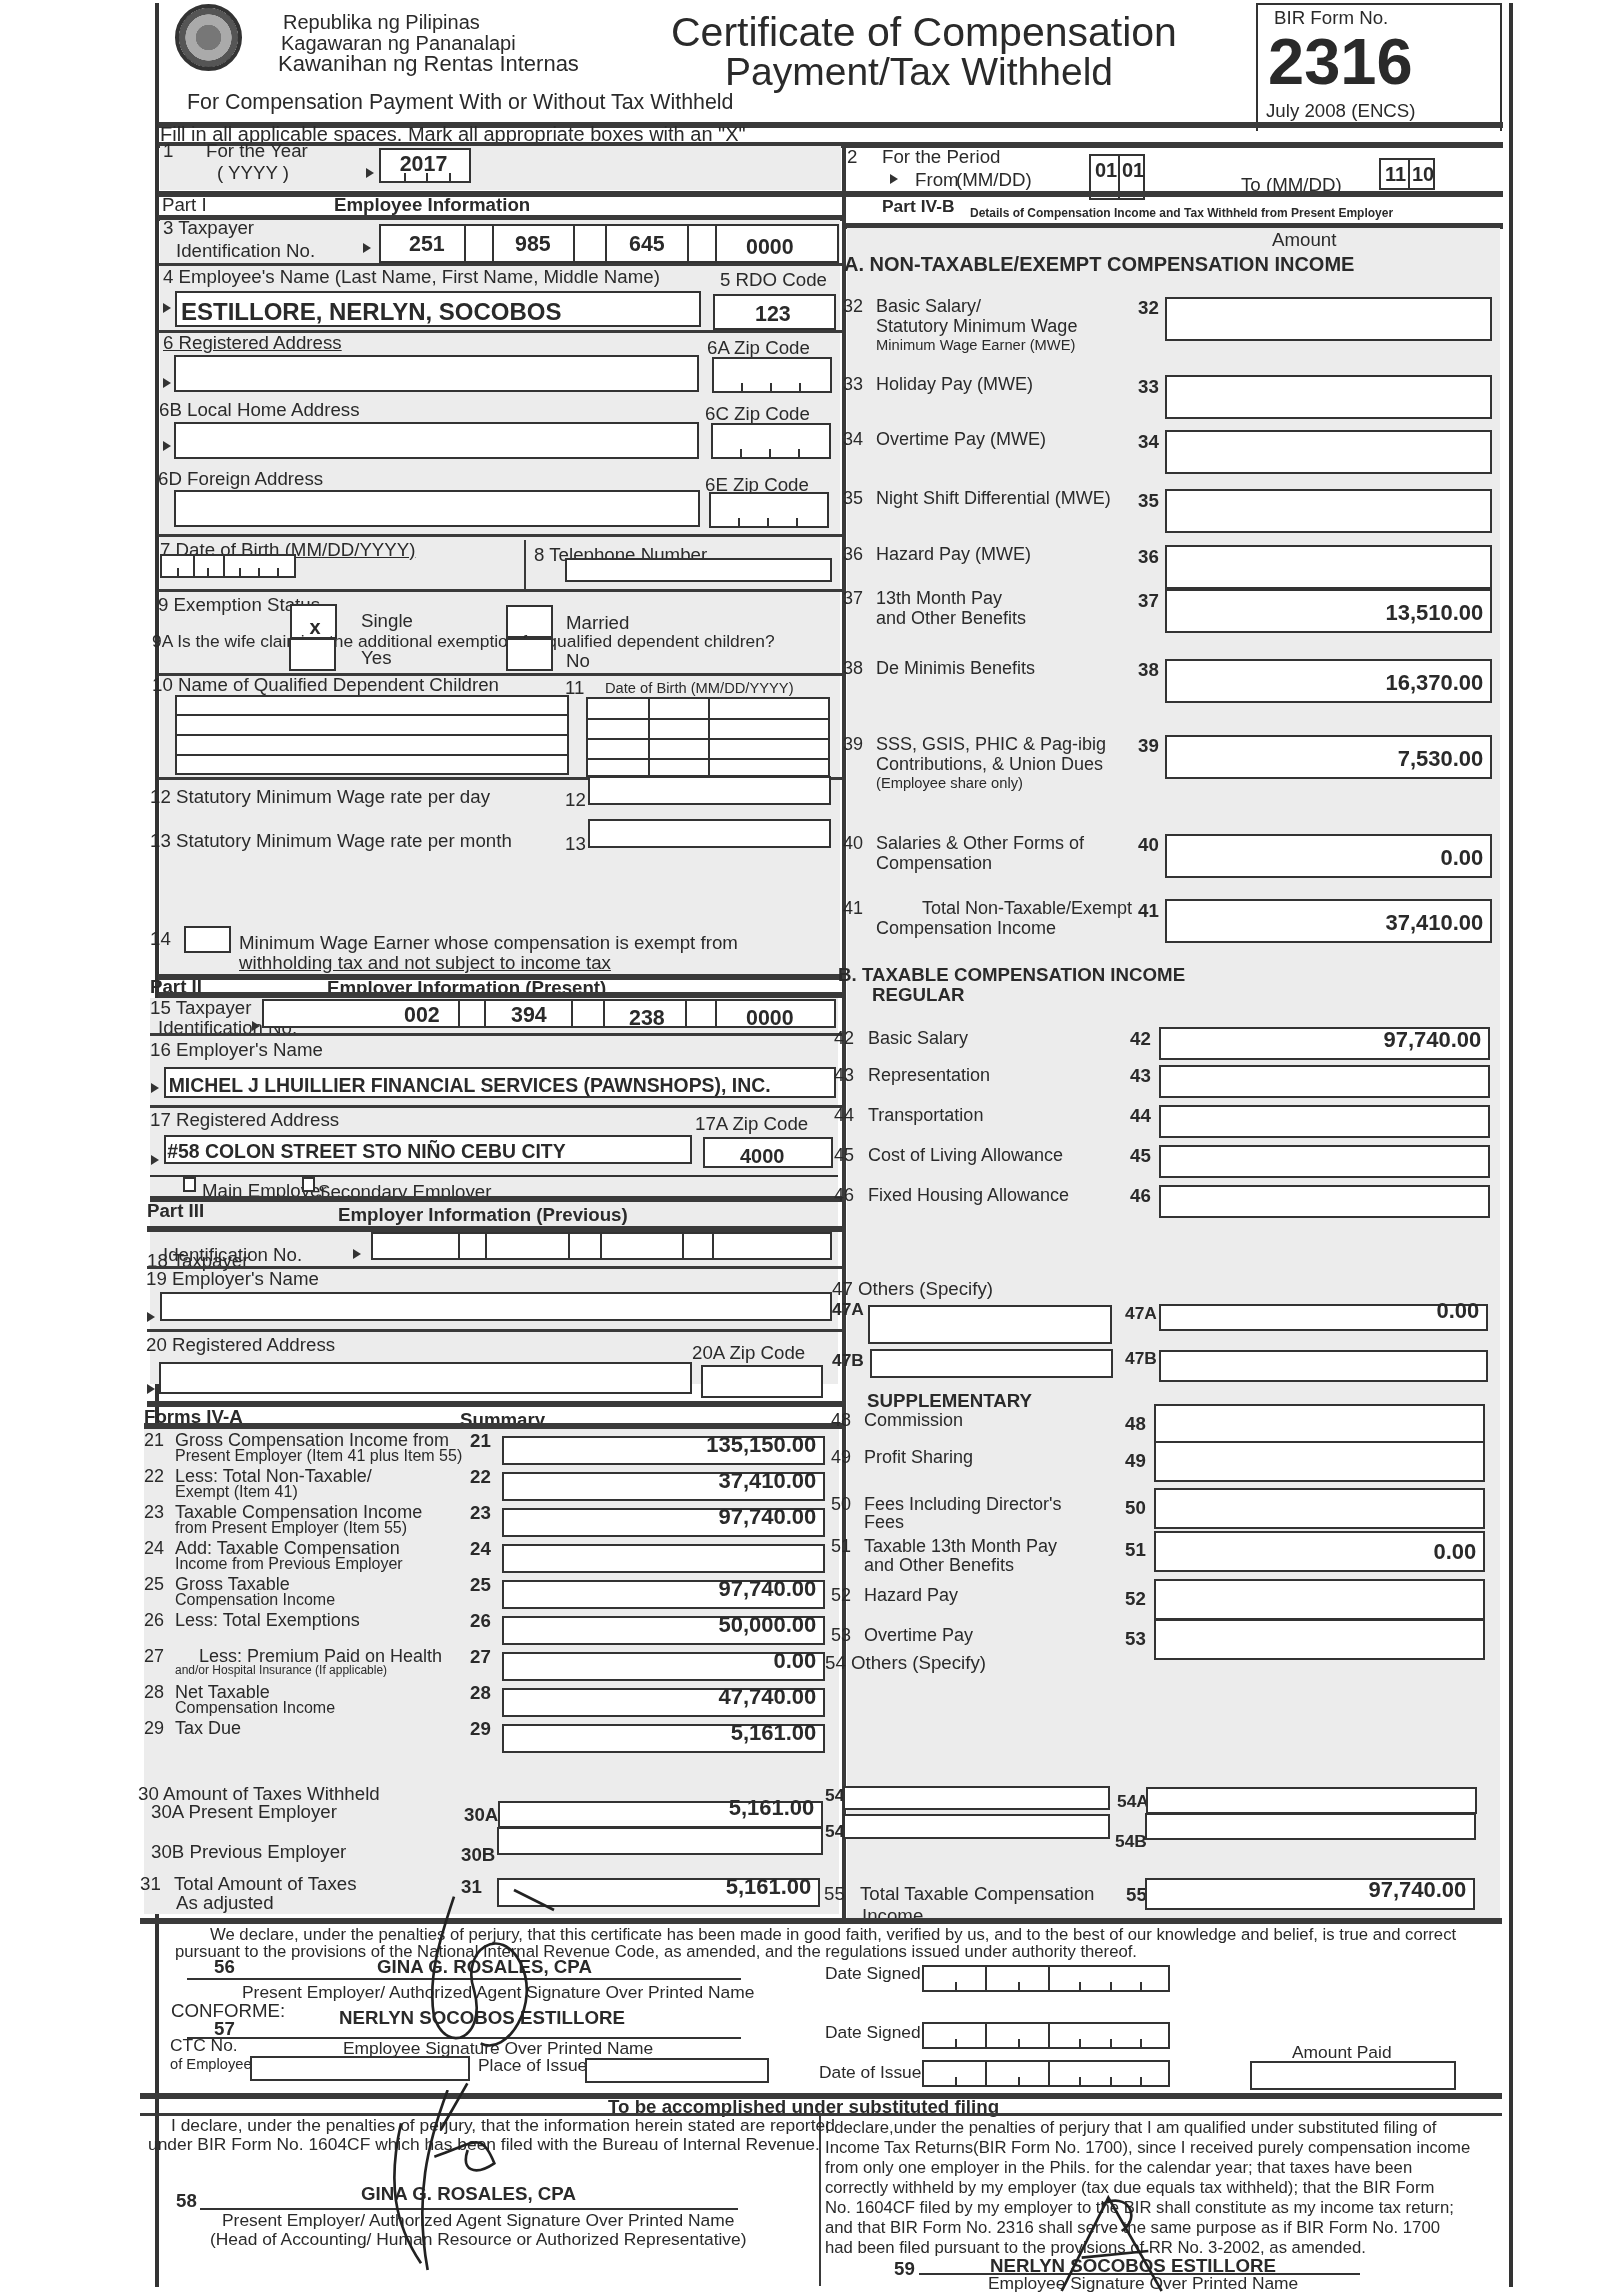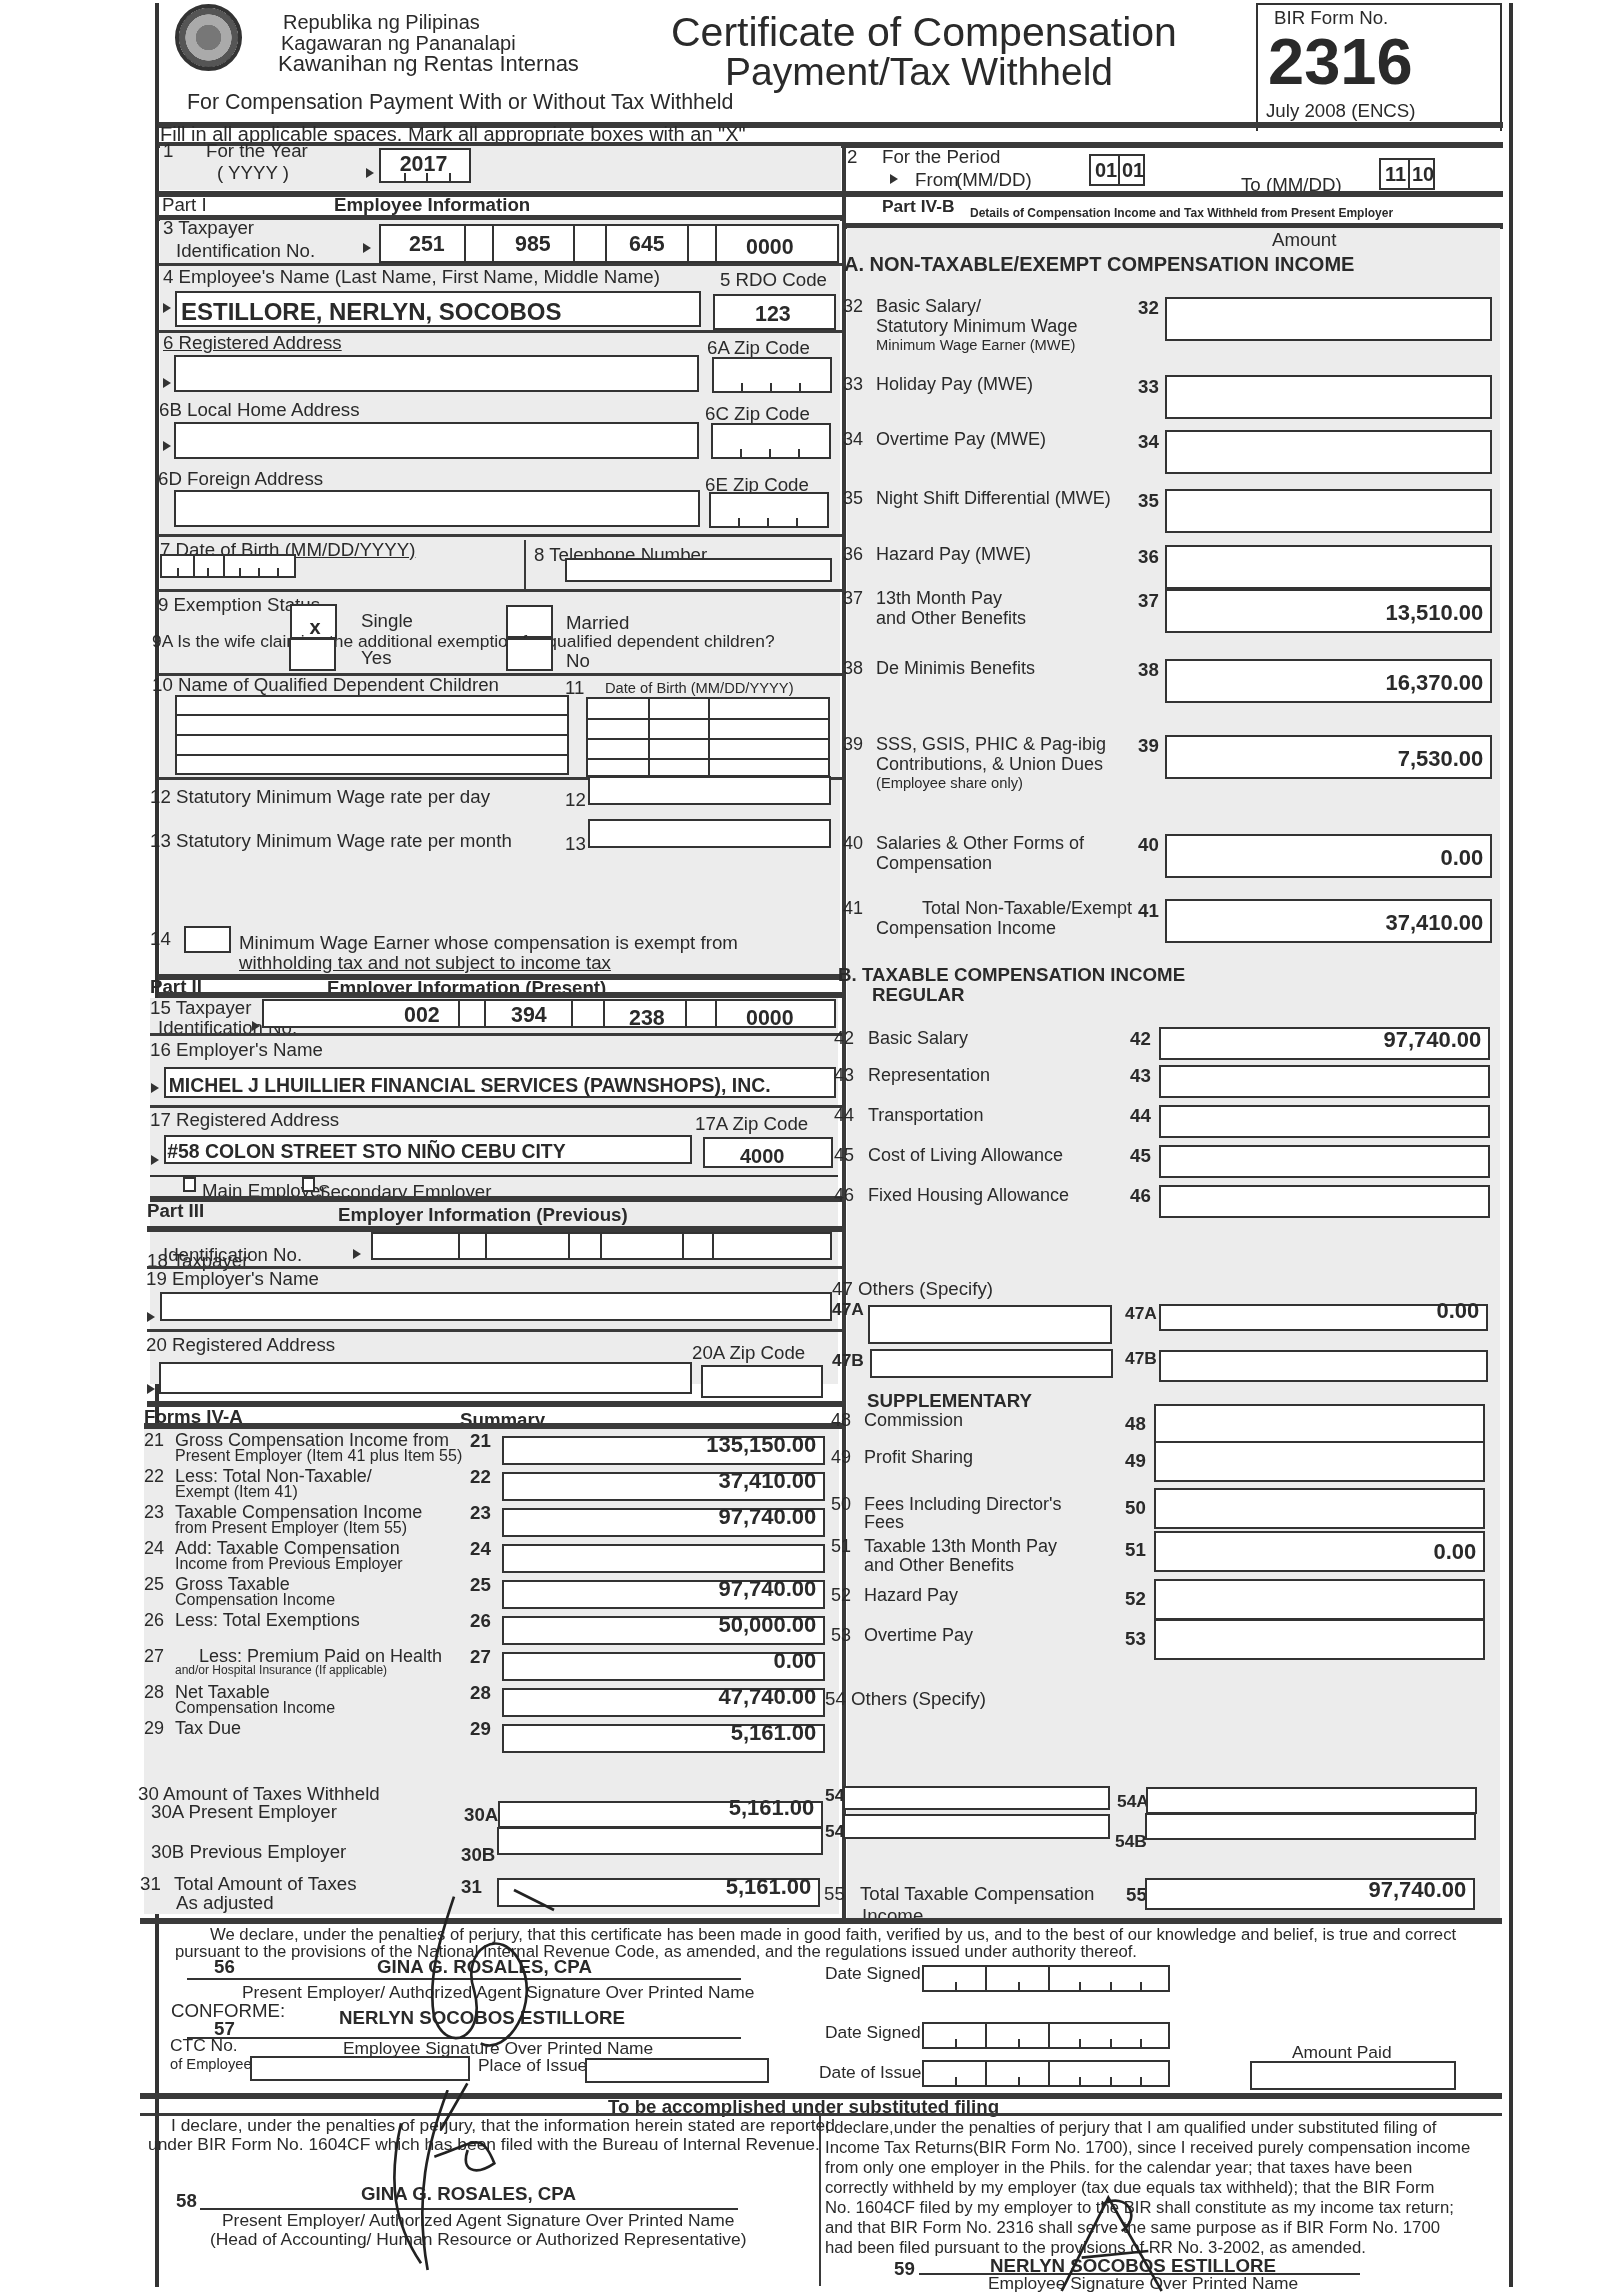--- a/index.html
+++ b/index.html
@@ -56,21 +56,21 @@
     <span class="tick" style="left:45px;"></span>
     <span class="tick" style="left:68px;"></span>
 </div>
 <div class="vline" style="left:842px;top:143px;height:1777px;"></div>
 
 <div class="t s28" style="left:847px;top:148px;">2</div>
 <div class="t s28" style="left:882px;top:148px;">For the Period</div>
 <div class="arrow" style="left:890px;top:174px;"></div>
 <div class="t s28" style="left:915px;top:171px;">From</div>
 <div class="t s28" style="left:956px;top:171px;">(MM/DD)</div>
-<div class="box" style="left:1089px;top:154px;width:56px;height:32px;">
+<div class="box" style="left:1089px;top:154px;width:56px;height:46px;">
   <span class="t val" style="left:4px;top:4px;font-size:20px;">01</span>
   <span class="cell" style="left:27px;"></span>
   <span class="t val" style="left:31px;top:4px;font-size:20px;">01</span>
 </div>
 <div class="t s28" style="left:1241px;top:176px;">To</div>
 <div class="t s28" style="left:1266px;top:176px;">(MM/DD)</div>
 <div class="box" style="left:1379px;top:158px;width:56px;height:32px;">
   <span class="t val" style="left:4px;top:4px;font-size:20px;">11</span>
   <span class="cell" style="left:27px;"></span>
   <span class="t val" style="left:31px;top:4px;font-size:20px;">10</span>
@@ -519,21 +519,21 @@
       <span class="amt"></span>
     </div>
     <div class="t s26" style="left:831px;top:1626px;font-size:18px;">53</div>
     <div class="t s26" style="left:864px;top:1626px;font-size:18px;">Overtime Pay</div>
     <div class="t s28 b" style="left:1125px;top:1630px;">53</div>
     <div class="box" style="left:1154px;top:1619px;width:331px;height:41px;">
       <span class="amt"></span>
     </div>
   </div>
 
-<div class="t s28" style="left:825px;top:1690px;">54  Others (Specify)</div>
+<div class="t s28" style="left:825px;top:1654px;">54  Others (Specify)</div>
 <div class="t s26 b" style="left:825px;top:1787px;">54A</div>
 
 <div class="box" style="left:843px;top:1786px;width:267px;height:24px;"></div>
 <div class="t s26 b" style="left:1117px;top:1793px;">54A</div>
 <div class="box" style="left:1146px;top:1787px;width:331px;height:27px;"></div>
 <div class="t s26 b" style="left:825px;top:1823px;">54B</div>
 <div class="box" style="left:843px;top:1814px;width:267px;height:25px;"></div>
 <div class="t s26 b" style="left:1115px;top:1833px;">54B</div>
 <div class="box" style="left:1145px;top:1813px;width:331px;height:27px;"></div>
 

